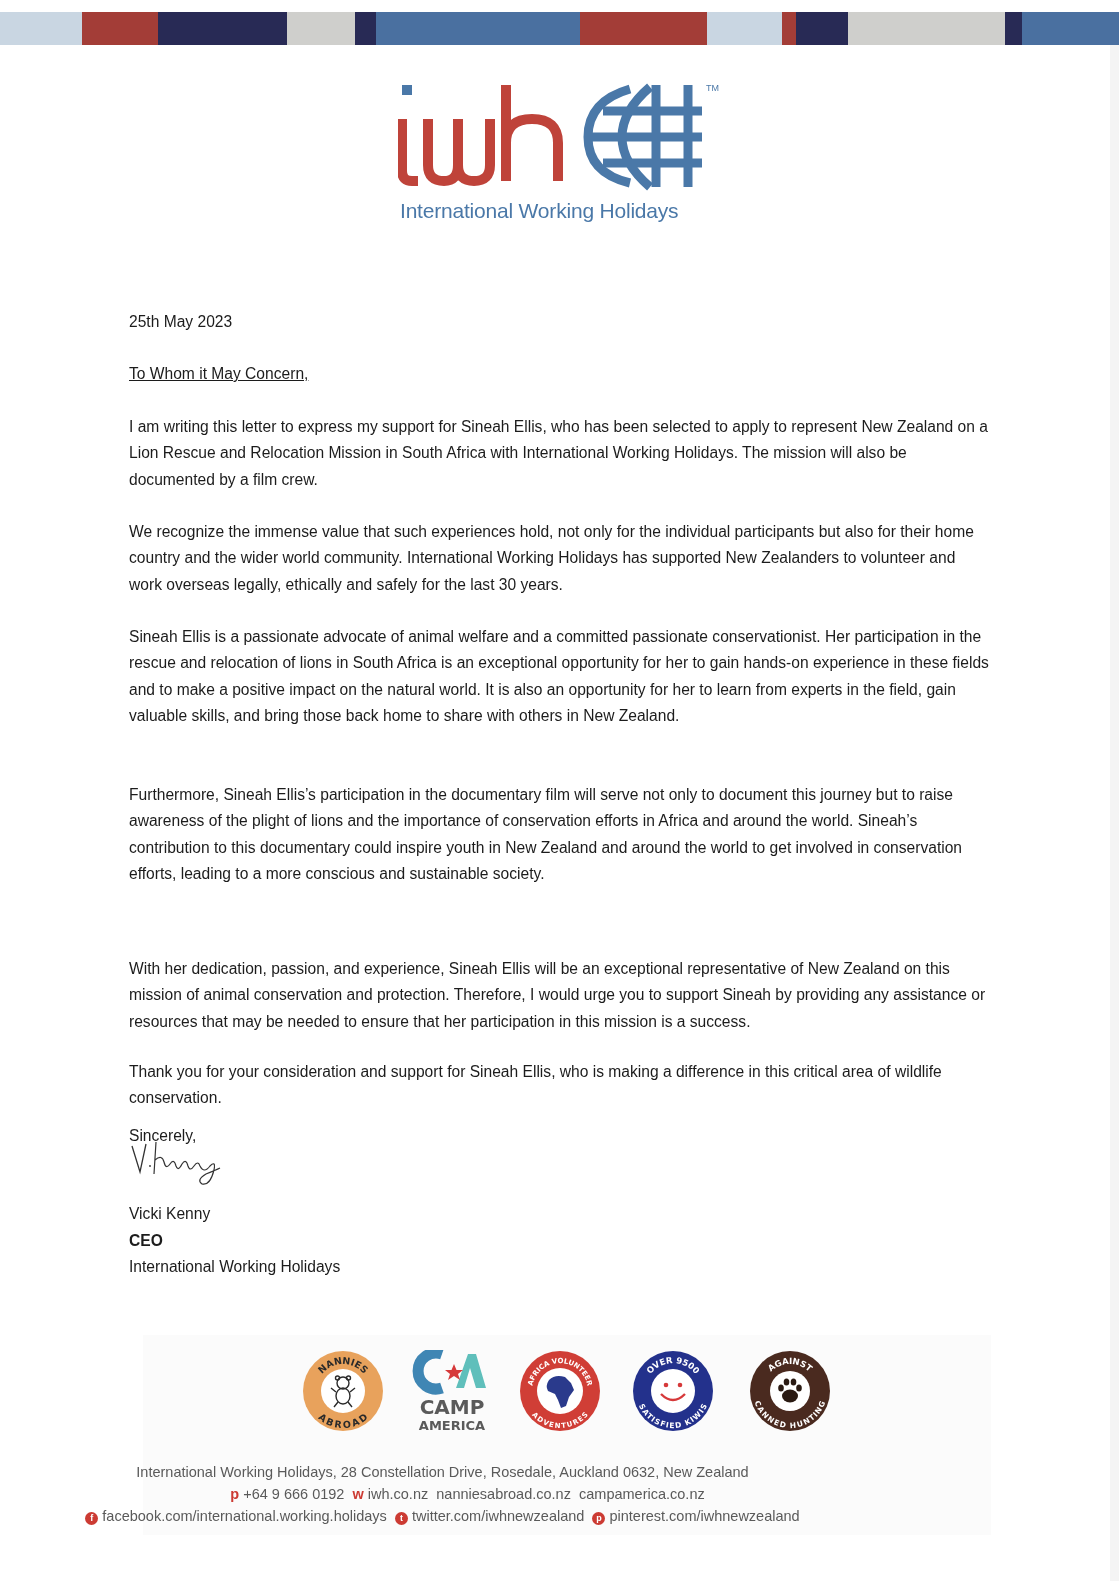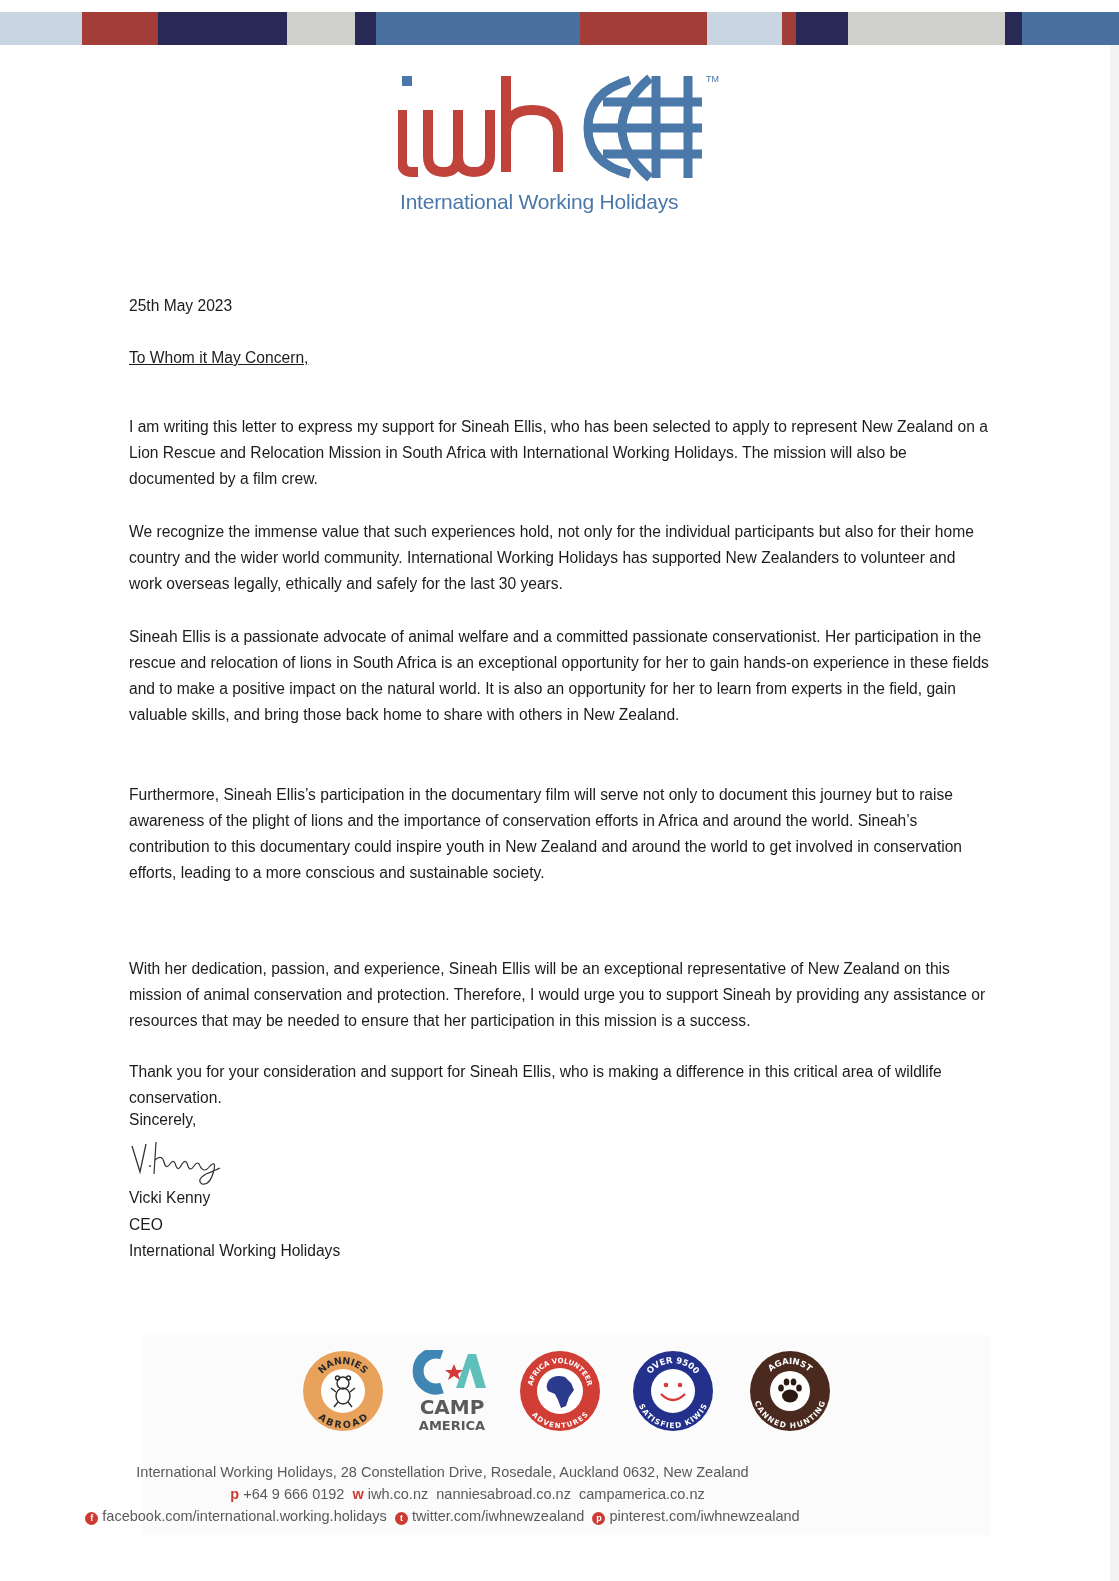--- a/index.html
+++ b/index.html
@@ -4,35 +4,35 @@
 <style>
   html, body { margin: 0; padding: 0; }
   body {
     width: 1119px; height: 1581px; background: #ffffff; position: relative; overflow: hidden;
     font-family: "Liberation Sans", "DejaVu Sans", sans-serif; color: #1a1a1a;
   }
   .stripe { position: absolute; top: 12px; left: 0; width: 1119px; height: 33px; }
   .stripe .seg { position: absolute; top: 0; height: 33px; }
   .right-edge { position: absolute; top: 45px; right: 0; width: 9px; height: 1536px; background: #f4f4f4; }
 
-  .logo { position: absolute; left: 398px; top: 72px; width: 330px; height: 150px; }
+  .logo { position: absolute; left: 398px; top: 81px; width: 330px; height: 150px; }
   .logo-word { position: absolute; left: 0; top: 0; }
   .logo-tag {
     position: absolute; left: 2px; top: 118px; font-size: 21px; color: #4a78a8; letter-spacing: -0.2px;
     font-family: "Liberation Sans", sans-serif; white-space: nowrap;
   }
   .date { position: absolute; left: 129px; top: 293px; }
   .salutation { position: absolute; left: 129px; top: 345px; text-decoration: underline; }
   .para { position: absolute; left: 129px; width: 860px; }
   .closing { position: absolute; left: 129px; top: 1107px; }
   .signature { position: absolute; left: 128px; top: 1140px; }
   .sig-name { position: absolute; left: 129px; top: 1185px; }
-  .sig-title { position: absolute; left: 129px; top: 1212px; }
+  .sig-title { position: absolute; left: 129px; top: 1212px; font-weight: bold; }
   .sig-org { position: absolute; left: 129px; top: 1238px; }
-  .txt { font-size: 15.6px; line-height: 26.3px; color: #1c1c1c; white-space: nowrap; }
+  .txt { font-size: 15.6px; line-height: 26.3px; color: #1c1c1c; white-space: nowrap; margin-top: 16px; }
   .para.txt { white-space: normal; }
 
   .footer-panel { position: absolute; left: 143px; top: 1335px; width: 848px; height: 200px; background: #fbfbfb; }
   .badge { position: absolute; top: 1350px; width: 82px; height: 82px; }
   .footer-line { position: absolute; left: 0; width: 885px; text-align: center; font-size: 14.5px; color: #5a5a5a; white-space: nowrap; }
   .footer-line .red { color: #cc3b33; font-weight: bold; }
   .soc-icon { display: inline-block; width: 13px; height: 13px; border-radius: 50%; background: #cc3b33; color: #fff;
               font-size: 9px; line-height: 13px; text-align: center; vertical-align: 0px; margin-right: 4px; font-weight: bold; }
 </style>
 </head>

